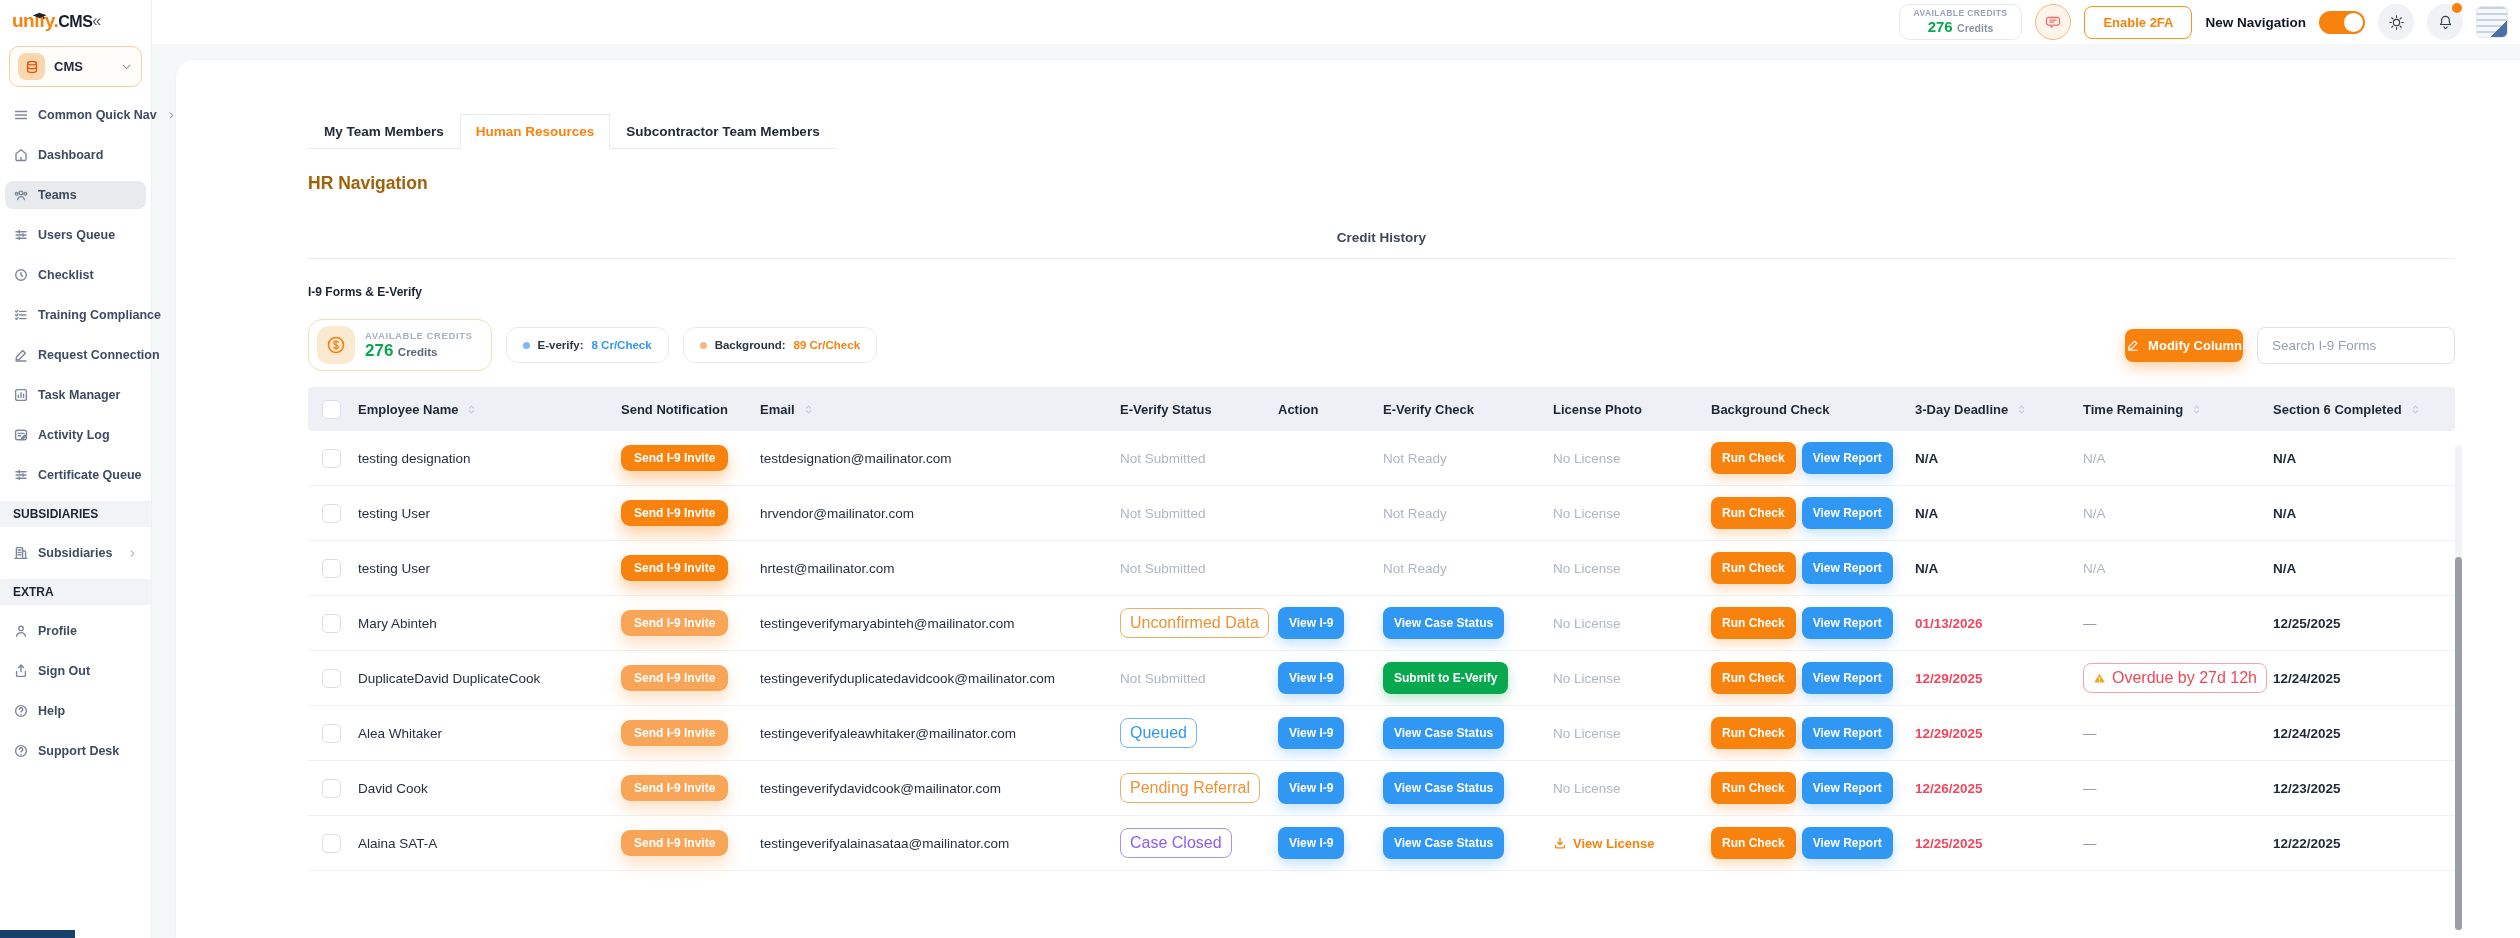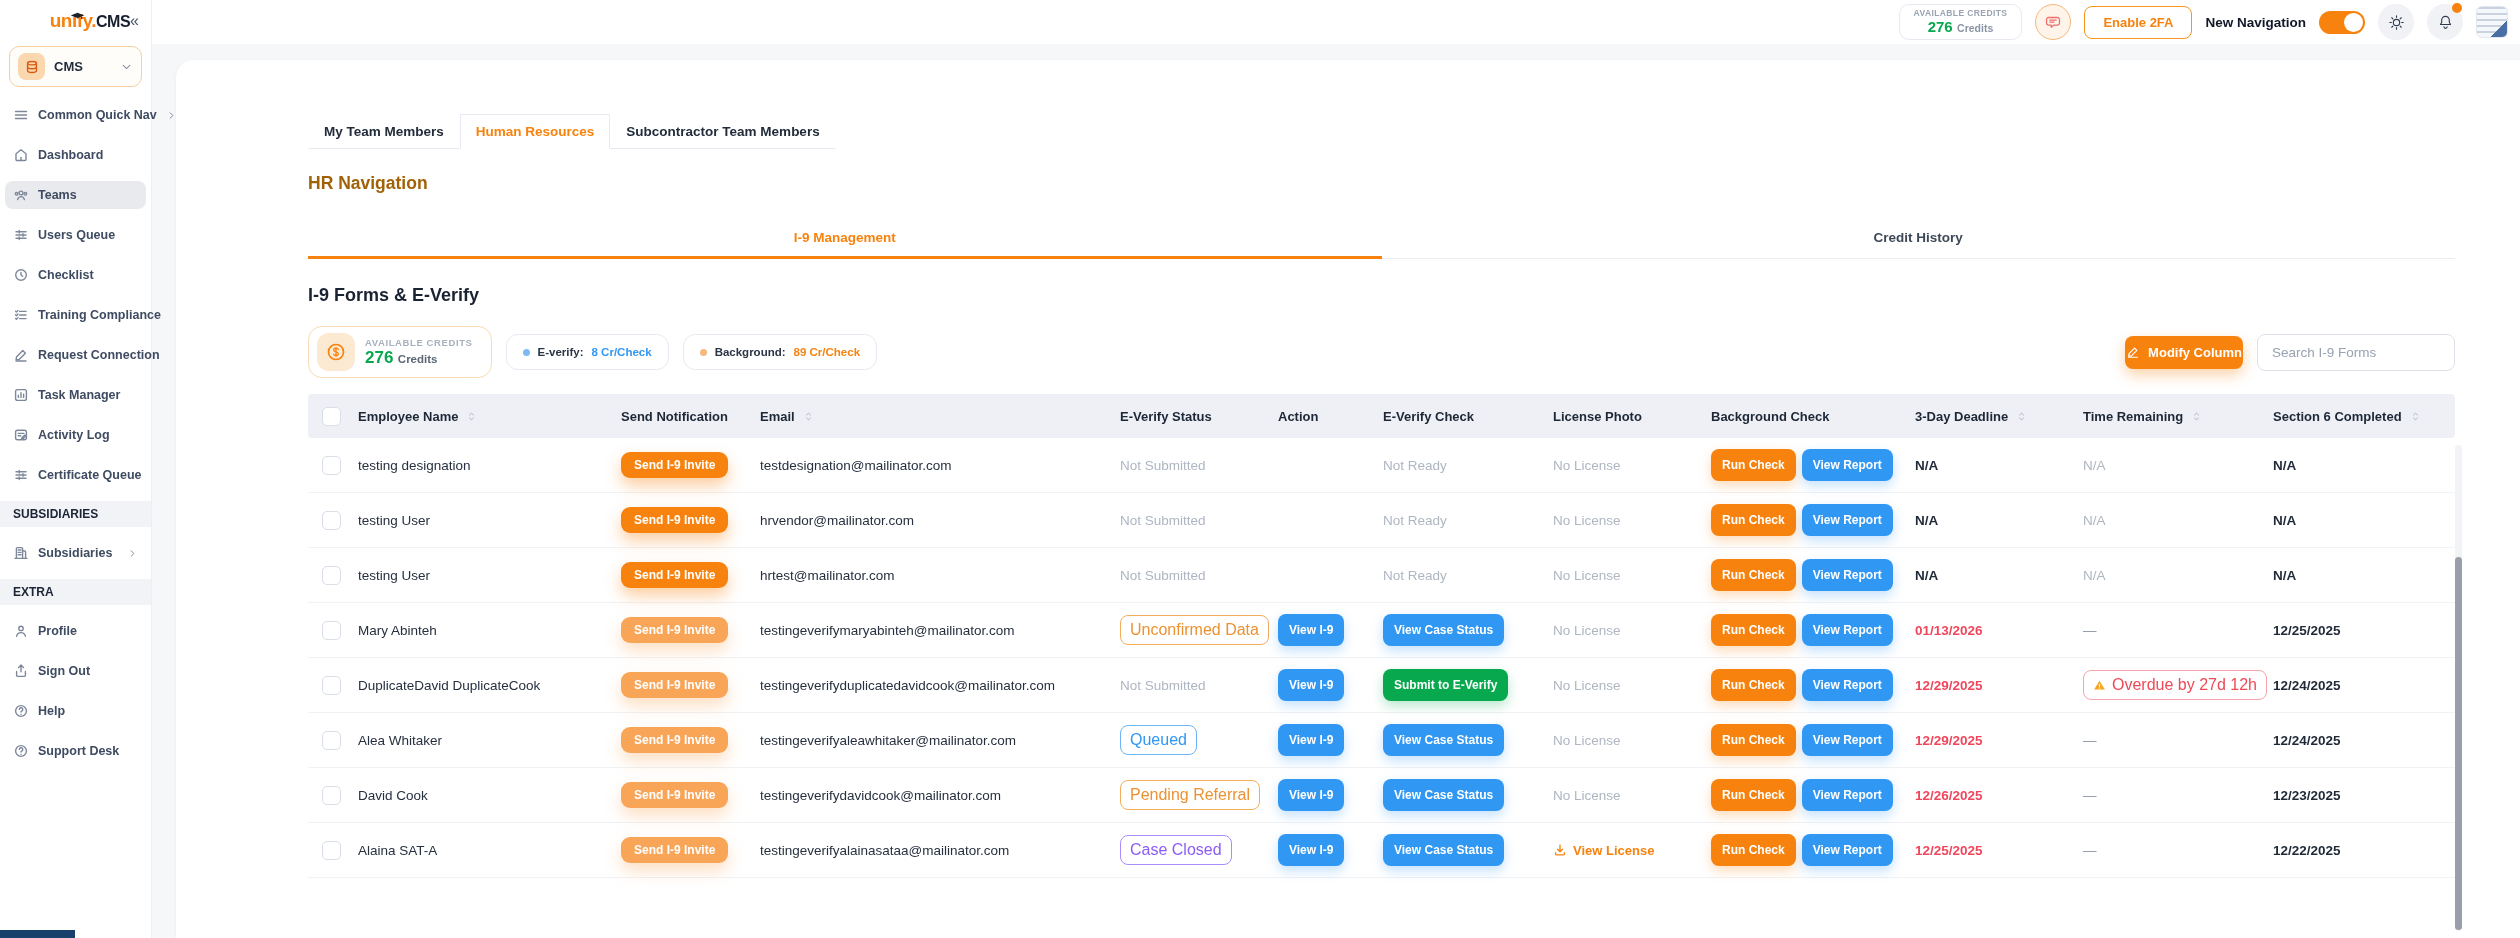--- a/index.html
+++ b/index.html
@@ -1,21 +1,21 @@
 <!DOCTYPE html>
 <html><head>
 <meta charset="utf-8">
 <style>
   *{box-sizing:border-box;margin:0;padding:0}
   html,body{width:2520px;height:938px;overflow:hidden}
   body{font-family:"Liberation Sans","DejaVu Sans",sans-serif;background:#F6F7F9;display:flex;position:relative}
 
   
   .sidebar{width:152px;min-width:152px;background:#fff;border-right:1px solid #EDEFF3;position:relative;z-index:2}
-  .logo-row{display:flex;align-items:center;justify-content:flex-end;padding:10px 12px 2px 12px}
+  .logo-row{display:flex;align-items:center;justify-content:flex-start;padding:10px 12px 2px 12px}
   .logo{font-weight:800;font-size:19px;letter-spacing:-.5px;position:relative;white-space:nowrap}
   .logo-unify{color:#F7820D}
   .logo-cms{color:#161F2E;font-size:16px}
   .logo-cap{position:absolute;top:-6px;left:20px}
   .collapse{font-size:16px;color:#4A5568;cursor:pointer;line-height:1}
   .workspace{margin:12px 9px 14px;border:1px solid #F6CFA0;border-radius:10px;display:flex;align-items:center;gap:9px;padding:6px 8px;background:#FFFDFA;cursor:pointer}
   .ws-icon{width:27px;height:27px;border-radius:8px;background:#FAD7AE;display:flex;align-items:center;justify-content:center;color:#D9590F}
   .ws-label{font-size:13px;color:#222C3B;font-weight:600;flex:1}
   .ws-chev{color:#8A94A6;display:flex}
   .nav-item{display:flex;align-items:center;gap:9px;height:28px;margin:12px 5px;padding:0 8px;border-radius:8px;cursor:pointer}
@@ -45,21 +45,21 @@
 
   
   .card{position:absolute;left:24px;right:0;top:60px;bottom:0;background:#fff;border-radius:18px 0 0 0;box-shadow:0 1px 4px rgba(23,34,63,.05);padding:54px 65px 0 132px}
   .tabs{display:flex;border-bottom:1px solid #E7EAF0;width:max-content}
   .tab{padding:9px 15px;font-size:13.5px;color:#222C3B;font-weight:600;border:1px solid transparent;margin-bottom:-1px;cursor:pointer;white-space:nowrap}
   .tab.active{color:#F7820D;border-color:#E7EAF0;border-bottom-color:#fff;background:#fff}
   .hr-title{margin-top:24px;font-size:17.5px;font-weight:700;color:#a16207}
   .subtabs{display:flex;margin-top:26px}
   .subtab{flex:1;text-align:center;padding:10px 0 13px;font-size:13.5px;font-weight:700;color:#3E4857;border-bottom:1px solid #E9ECF1;cursor:pointer}
   .subtab.active{color:#F7820D;border-bottom:3px solid #F7820D;padding-bottom:11px}
-  .section-title{margin-top:26px;font-size:18px;font-weight:700;color:#1A2332}
+  .section-title{margin-top:26px;font-size:12px;font-weight:700;color:#1A2332}
 
   .controls-row{margin-top:20px;display:flex;align-items:center;gap:14px}
   .credits-card{display:flex;align-items:center;gap:10px;border:1px solid #F8DCB8;border-radius:14px;padding:6px 18px 6px 8px;background:#fff}
   .coin{width:38px;height:38px;border-radius:12px;background:#FCE9D2;display:flex;align-items:center;justify-content:center}
   .cc-label{font-size:9.5px;color:#A7B0BE;font-weight:700;letter-spacing:.6px}
   .cc-value{font-size:17px;font-weight:800;color:#07A84E}
   .cc-unit{font-size:11.5px;color:#5B6675;font-weight:700}
   .pill{display:flex;align-items:center;gap:8px;border:1px solid #E7EAF0;border-radius:12px;padding:11px 16px;background:#fff;font-size:11.5px;font-weight:700;color:#2A3444}
   .pdot{width:7px;height:7px;border-radius:50%}
   .pdot.blue{background:#7FB9F5}.pdot.orange{background:#F5B87F}
@@ -323,21 +323,20 @@
   </header>
 
   <section class="card">
     <div class="tabs" id="tabs">
         <div class="tab">My Team Members</div>
         <div class="tab active">Human Resources</div>
         <div class="tab">Subcontractor Team Members</div>
       </div>
     <h1 class="hr-title">HR Navigation</h1>
     <div class="subtabs">
-      <div class="subtab active">I-9 Management</div>
       <div class="subtab">Credit History</div>
     </div>
     <h2 class="section-title">I-9 Forms &amp; E-Verify</h2>
 
     <div class="controls-row">
       <div class="credits-card">
         <span class="coin">
             <svg viewBox="0 0 24 24" width="22" height="22" fill="none">
               <circle cx="12" cy="12" r="8.2" stroke="#F7820D" stroke-width="1.8"></circle>
               <path d="M12 7.2v9.6M14.6 9.2c-.5-.9-1.5-1.4-2.6-1.4-1.4 0-2.5.8-2.5 2 0 2.6 5 1.4 5 4 0 1.2-1.1 2-2.5 2-1.1 0-2.1-.5-2.6-1.4" stroke="#F7820D" stroke-width="1.4" stroke-linecap="round"></path>

